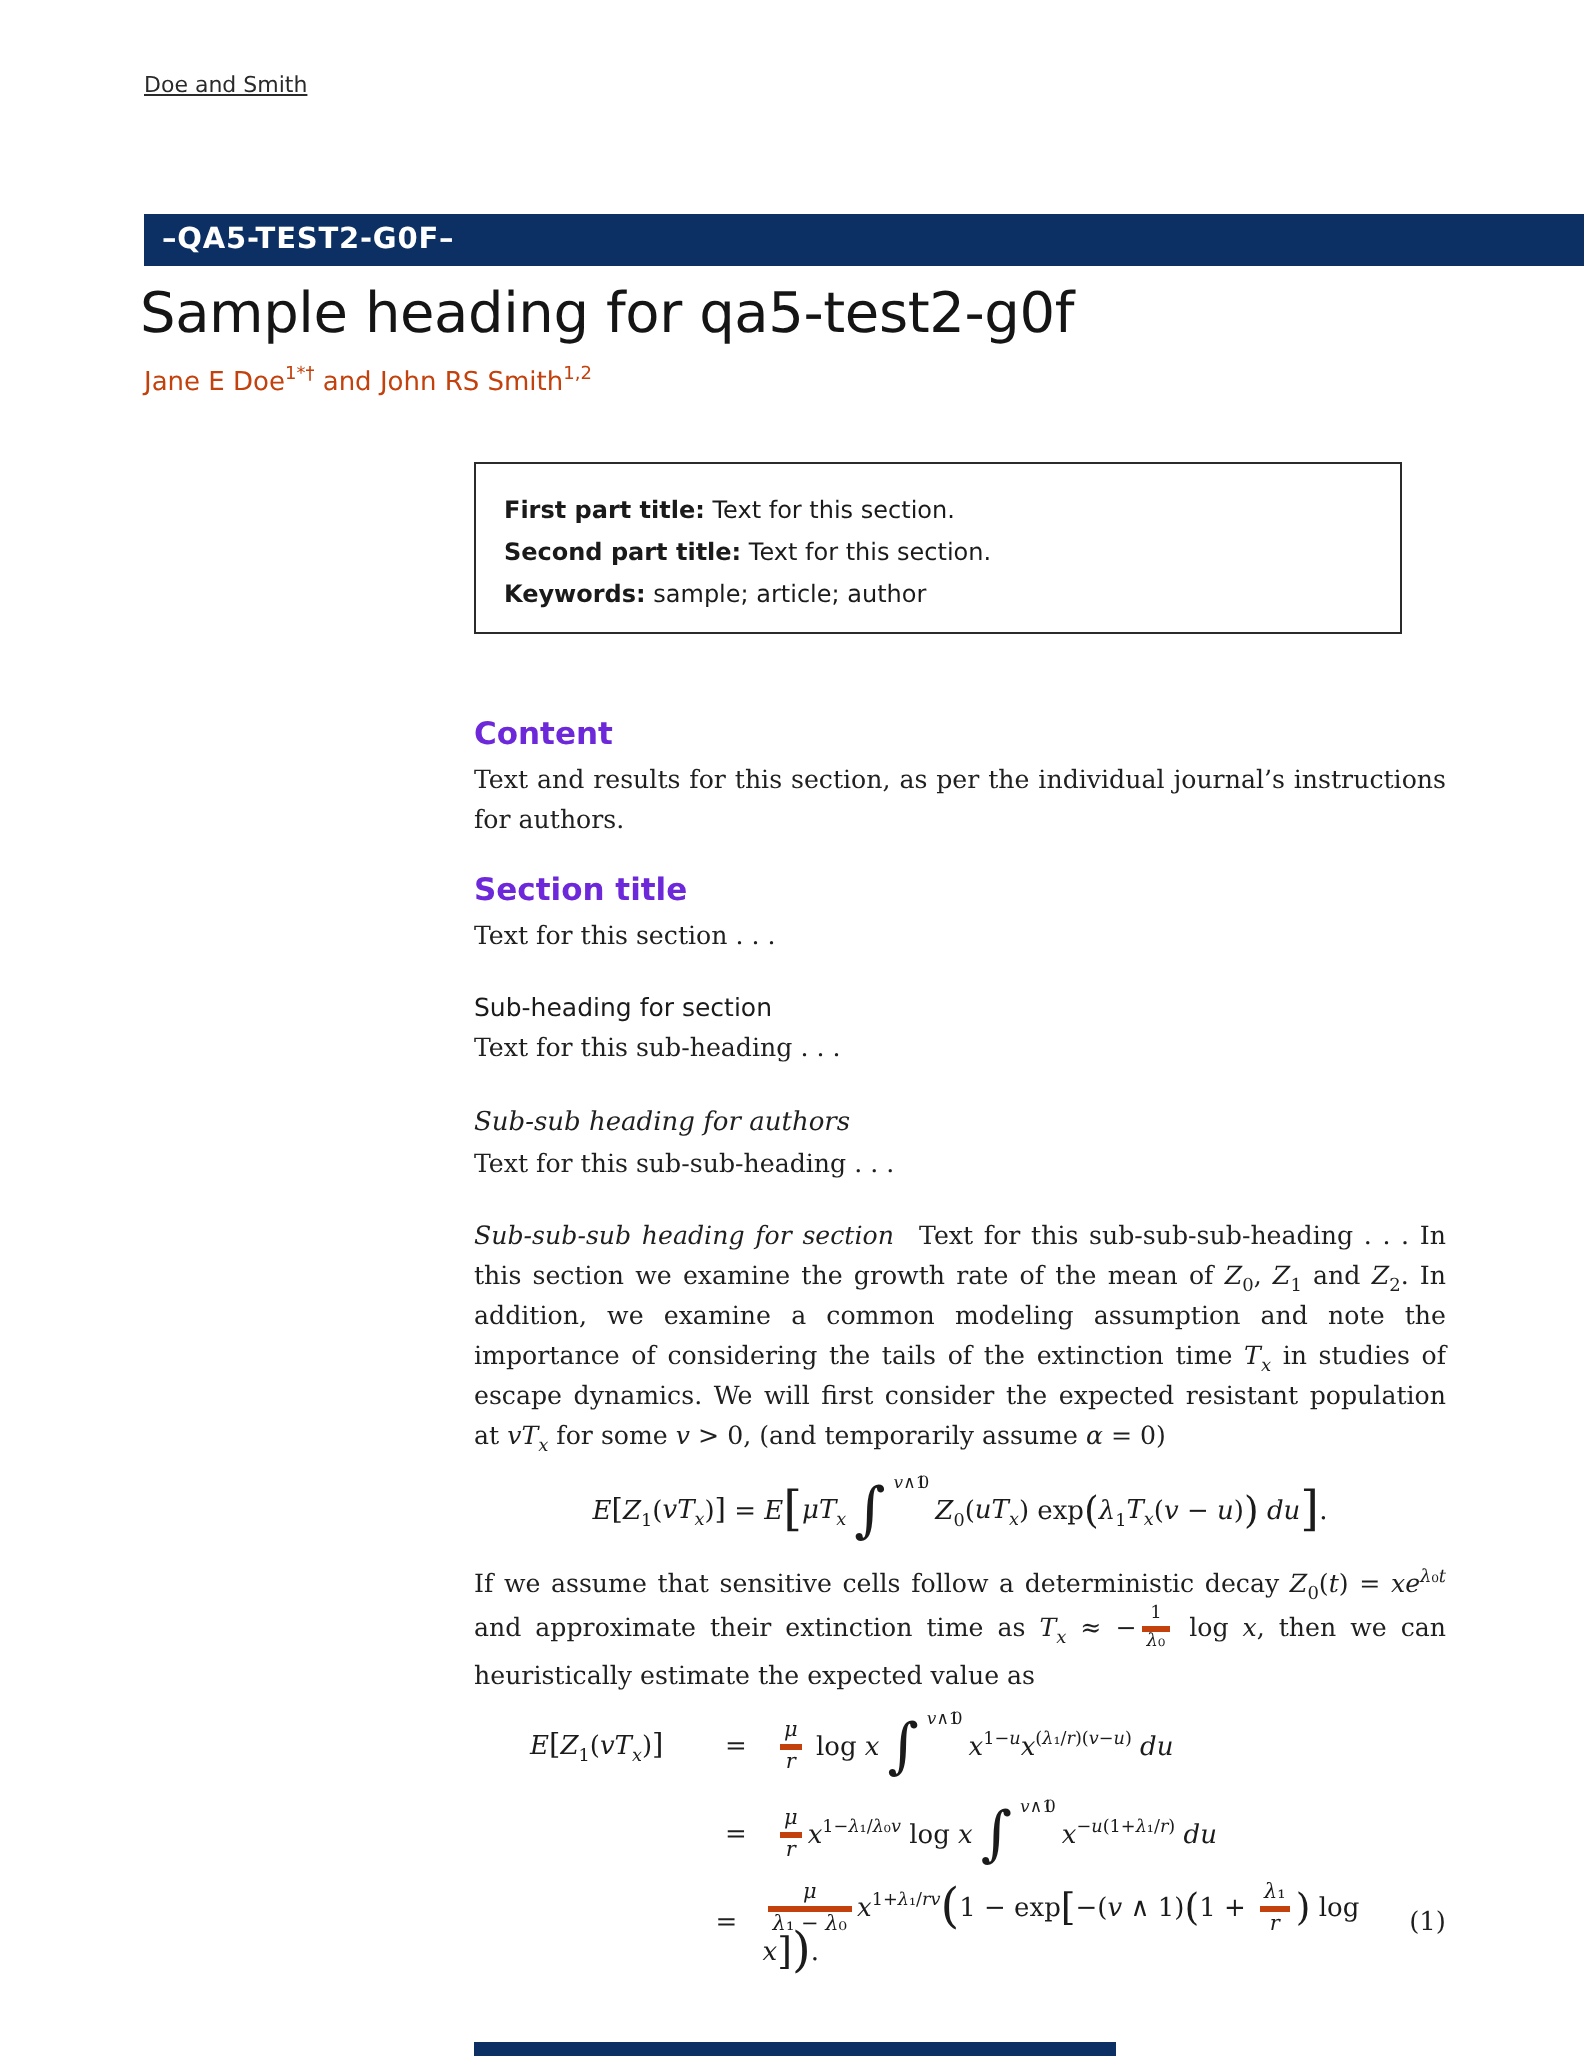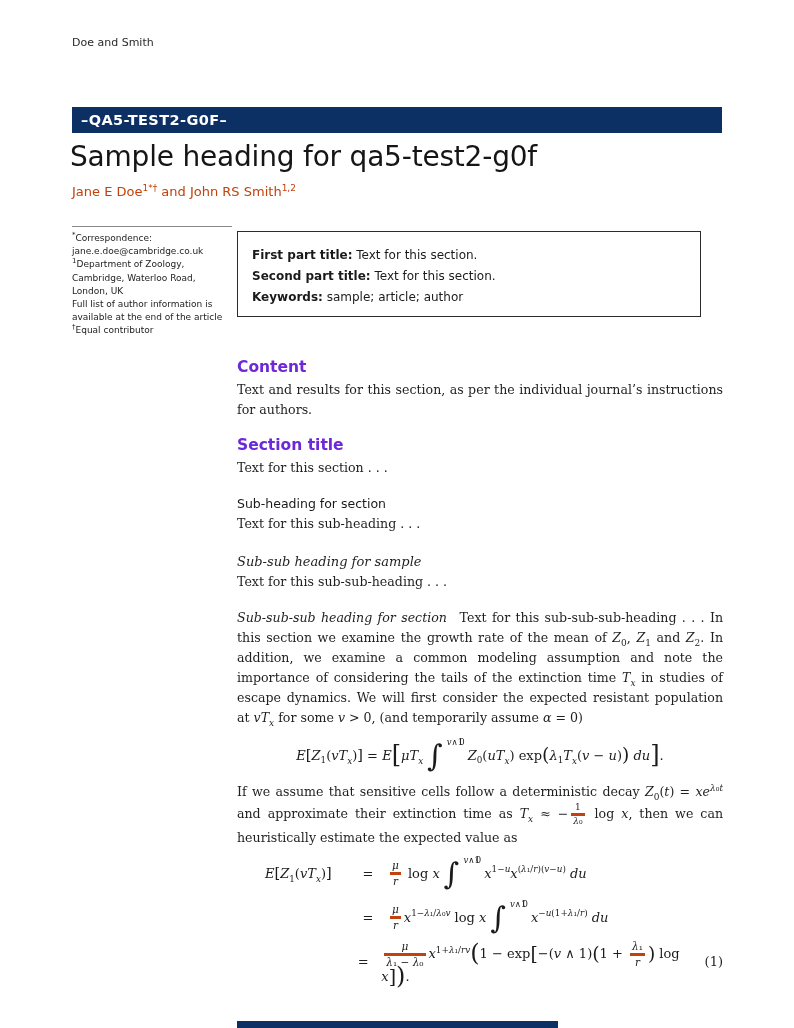--- a/index.html
+++ b/index.html
@@ -1,21 +1,21 @@
 <!DOCTYPE html>
 <html style="--navy: #0d3064; --text: #1f1f1f; --border: #2b2b2b; --rule: #8a8a8a;"><head>
 <meta charset="utf-8">
 <style>
   html,body{margin:0;padding:0;background:#e8e8e8;}
   .page{position:relative;width:794px;height:1028px;background:#ffffff;margin:0 auto;
         font-family:"DejaVu Serif",serif;color:var(--text,#1f1f1f);overflow:hidden;}
 
   .running-head{position:absolute;left:72px;top:36px;font-family:"DejaVu Sans",sans-serif;
-        font-size:11px;color:#2a2a2a;}
-  .banner{position:absolute;left:72px;top:107px;width:650px;height:26px;background:var(--navy,#0d3064);
+        font-size:11px;color:#2a2a2a;text-decoration:underline;}
+  .banner{position:absolute;left:72px;top:107px;width:720px;height:26px;background:var(--navy,#0d3064);
         color:#fff;font-family:"DejaVu Sans",sans-serif;font-weight:bold;font-size:14.5px;
         line-height:26px;padding-left:9px;box-sizing:border-box;letter-spacing:.4px;}
   .title{position:absolute;left:70px;top:140px;margin:0;font-family:"DejaVu Sans",sans-serif;
         font-weight:400;font-size:28px;color:#151515;letter-spacing:-.2px;}
   .authors{position:absolute;left:72px;top:184px;font-family:"DejaVu Sans",sans-serif;
         font-size:13px;color:#c2410c;}
   .authors sup{font-size:9px;}
 
   .sidebar{position:absolute;left:72px;top:226px;width:160px;border-top:1px solid var(--rule,#8a8a8a);
         padding-top:5px;font-family:"DejaVu Sans",sans-serif;font-size:9px;line-height:13.2px;color:#222;}
@@ -78,40 +78,39 @@
 <div class="page">
 
   <div class="running-head">Doe and Smith</div>
 
   <div class="banner">–QA5-TEST2-G0F–</div>
 
   <h1 class="title">Sample heading for qa5-test2-g0f</h1>
 
   <div class="authors">Jane E Doe<sup>1*†</sup> and John RS Smith<sup>1,2</sup></div>
 
-  <div class="sidebar"><sup>*</sup>Correspondence:<br>jane.e.doe@cambridge.co.uk<br><sup>1</sup>Department of Zoology,<br>Cambridge, Waterloo Road,<br>London, UK<br>Full list of author information is<br>available at the end of the article<br><sup>†</sup>Equal contributor</div>
 
   <div class="abstract-box">
     <div class="abs-item"><b>First part title:</b><span> Text for this section.</span></div>
     <div class="abs-item"><b>Second part title:</b><span> Text for this section.</span></div>
     <div class="abs-item"><b>Keywords:</b><span> sample; article; author</span></div>
   </div>
 
   <div class="main">
 
     <h2 class="h-main">Content</h2>
     <p class="body-p">Text and results for this section, as per the individual journal’s instructions for authors.</p>
 
     <h2 class="h-main mt">Section title</h2>
     <p class="body-p">Text for this section . . .</p>
 
     <h3 class="h-sub">Sub-heading for section</h3>
     <p class="body-p">Text for this sub-heading . . .</p>
 
-    <h4 class="h-subsub">Sub-sub heading for sample</h4>
+    <h4 class="h-subsub">Sub-sub heading for authors</h4>
     <p class="body-p">Text for this sub-sub-heading . . .</p>
 
     <p class="body-p lead-para"><i>Sub-sub-sub heading for section</i> Text for this sub-sub-sub-heading . . . In this section we examine the growth rate of the mean of <i>Z</i><sub>0</sub>, <i>Z</i><sub>1</sub> and <i>Z</i><sub>2</sub>. In addition, we examine a common modeling assumption and note the importance of considering the tails of the extinction time <i>T<sub>x</sub></i> in studies of escape dynamics. We will first consider the expected resistant population at <i>vT<sub>x</sub></i> for some <i>v</i> &gt; 0, (and temporarily assume <i>α</i> = 0)</p>
 
     <div class="eq"><i>E</i><span class="b1">[</span><i>Z</i><sub>1</sub>(<i>vT<sub>x</sub></i>)<span class="b1">]</span> = <i>E</i><span class="b3">[</span><i>μT<sub>x</sub></i><span class="intwrap">
           <span class="int">∫</span>
           <span class="lims">
             <span class="lu"><i>v</i>∧1</span>
             <span class="ll">0</span>
           </span>

